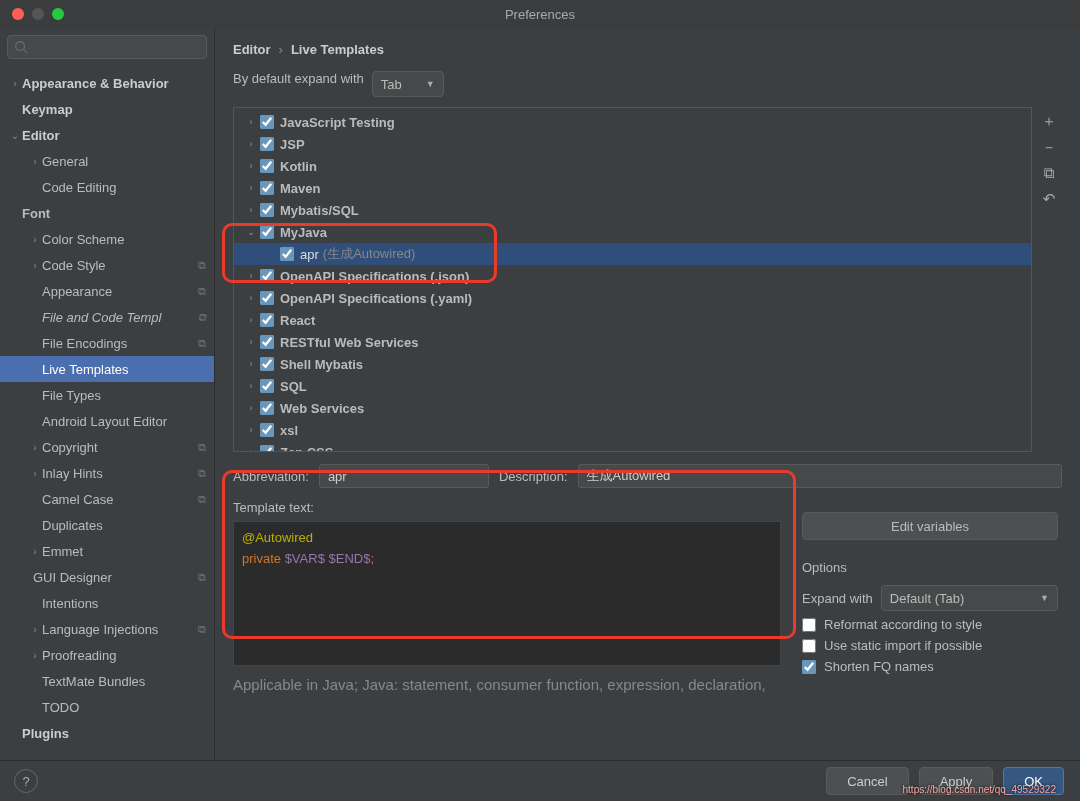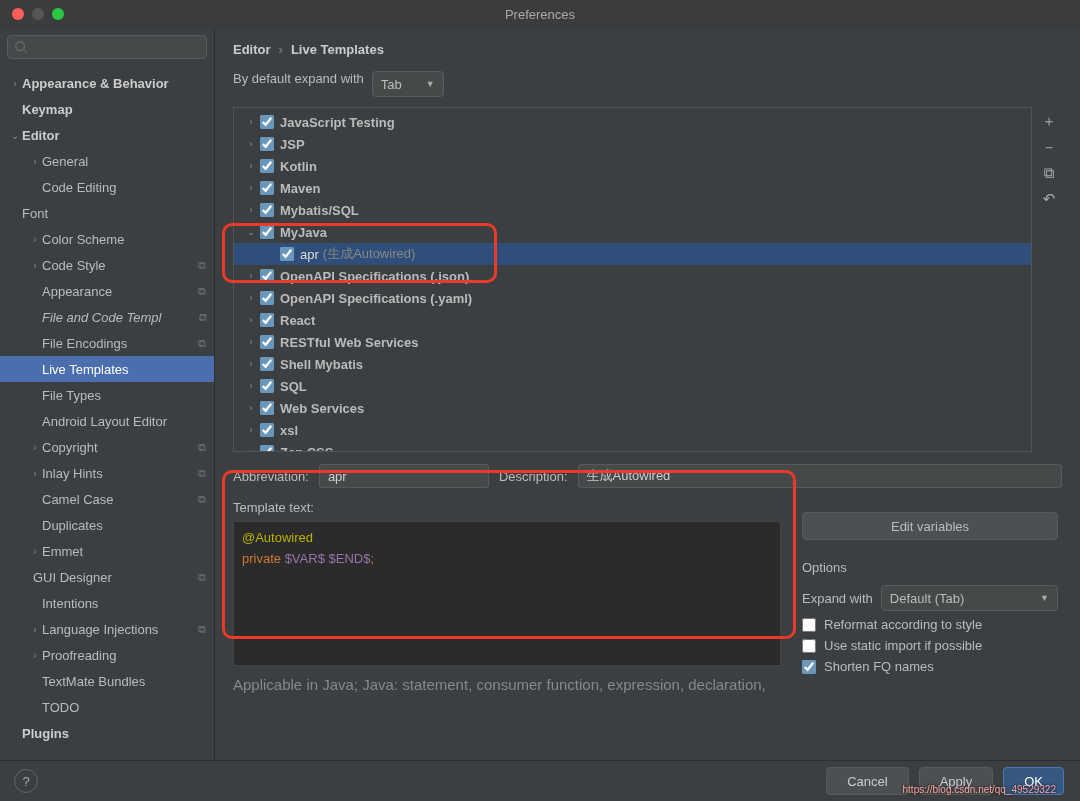--- a/index.html
+++ b/index.html
@@ -102,21 +102,21 @@
           <span class="lbl">Editor</span>
         </div>
         <div class="tree-item" style="padding-left: 28px;">
           <span class="arrow">›</span>
           <span class="lbl">General</span>
         </div>
         <div class="tree-item" style="padding-left: 28px;">
           <span class="arrow"></span>
           <span class="lbl">Code Editing</span>
         </div>
-        <div class="tree-item" style="">
+        <div class="tree-item" style=" font-weight: bold;">
           <span class="arrow"></span>
           <span class="lbl">Font</span>
         </div>
         <div class="tree-item" style="padding-left: 28px;">
           <span class="arrow">›</span>
           <span class="lbl">Color Scheme</span>
         </div>
         <div class="tree-item" style="padding-left: 28px;">
           <span class="arrow">›</span>
           <span class="lbl">Code Style</span>

